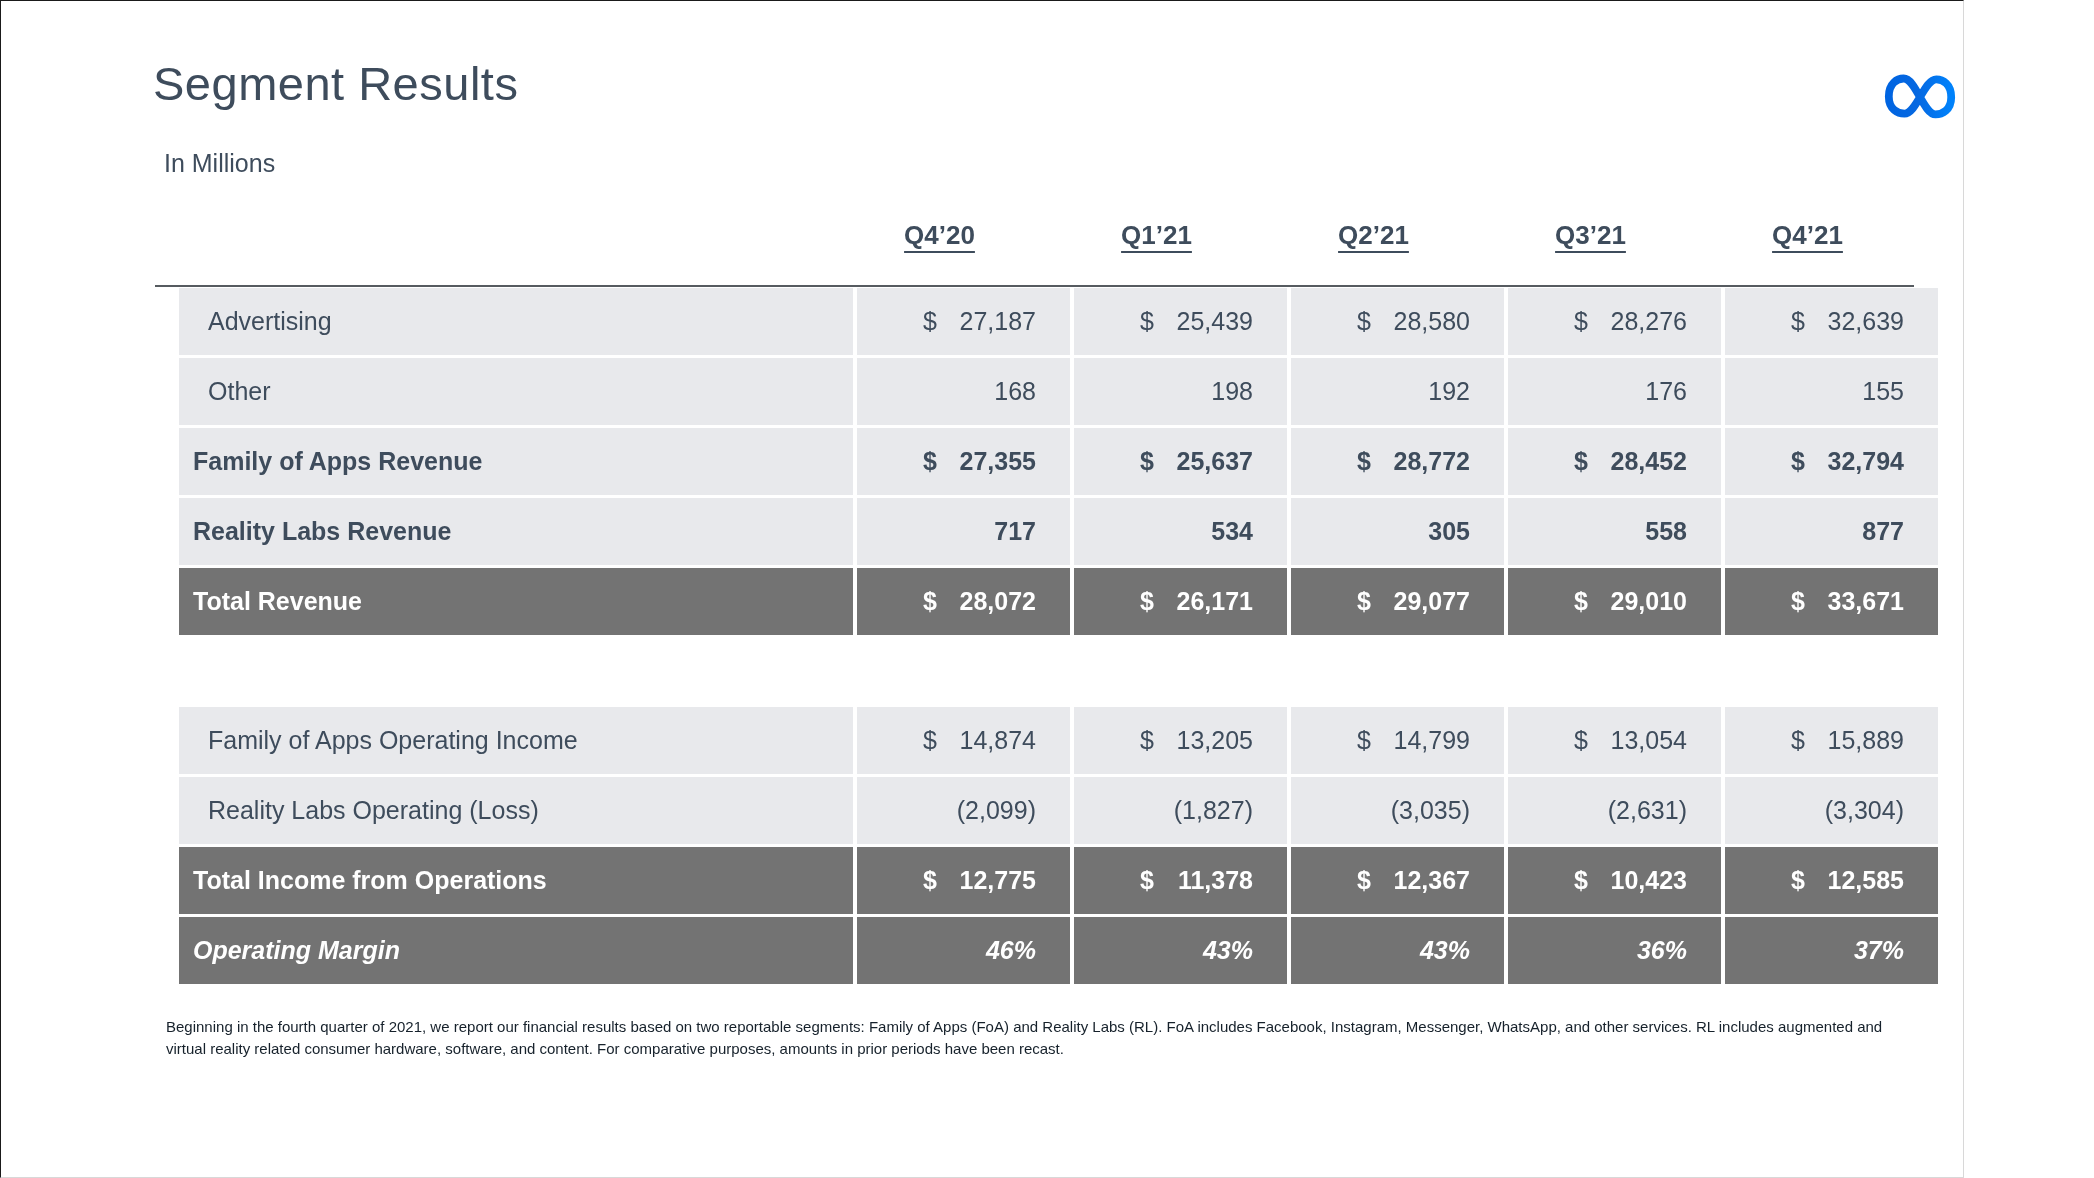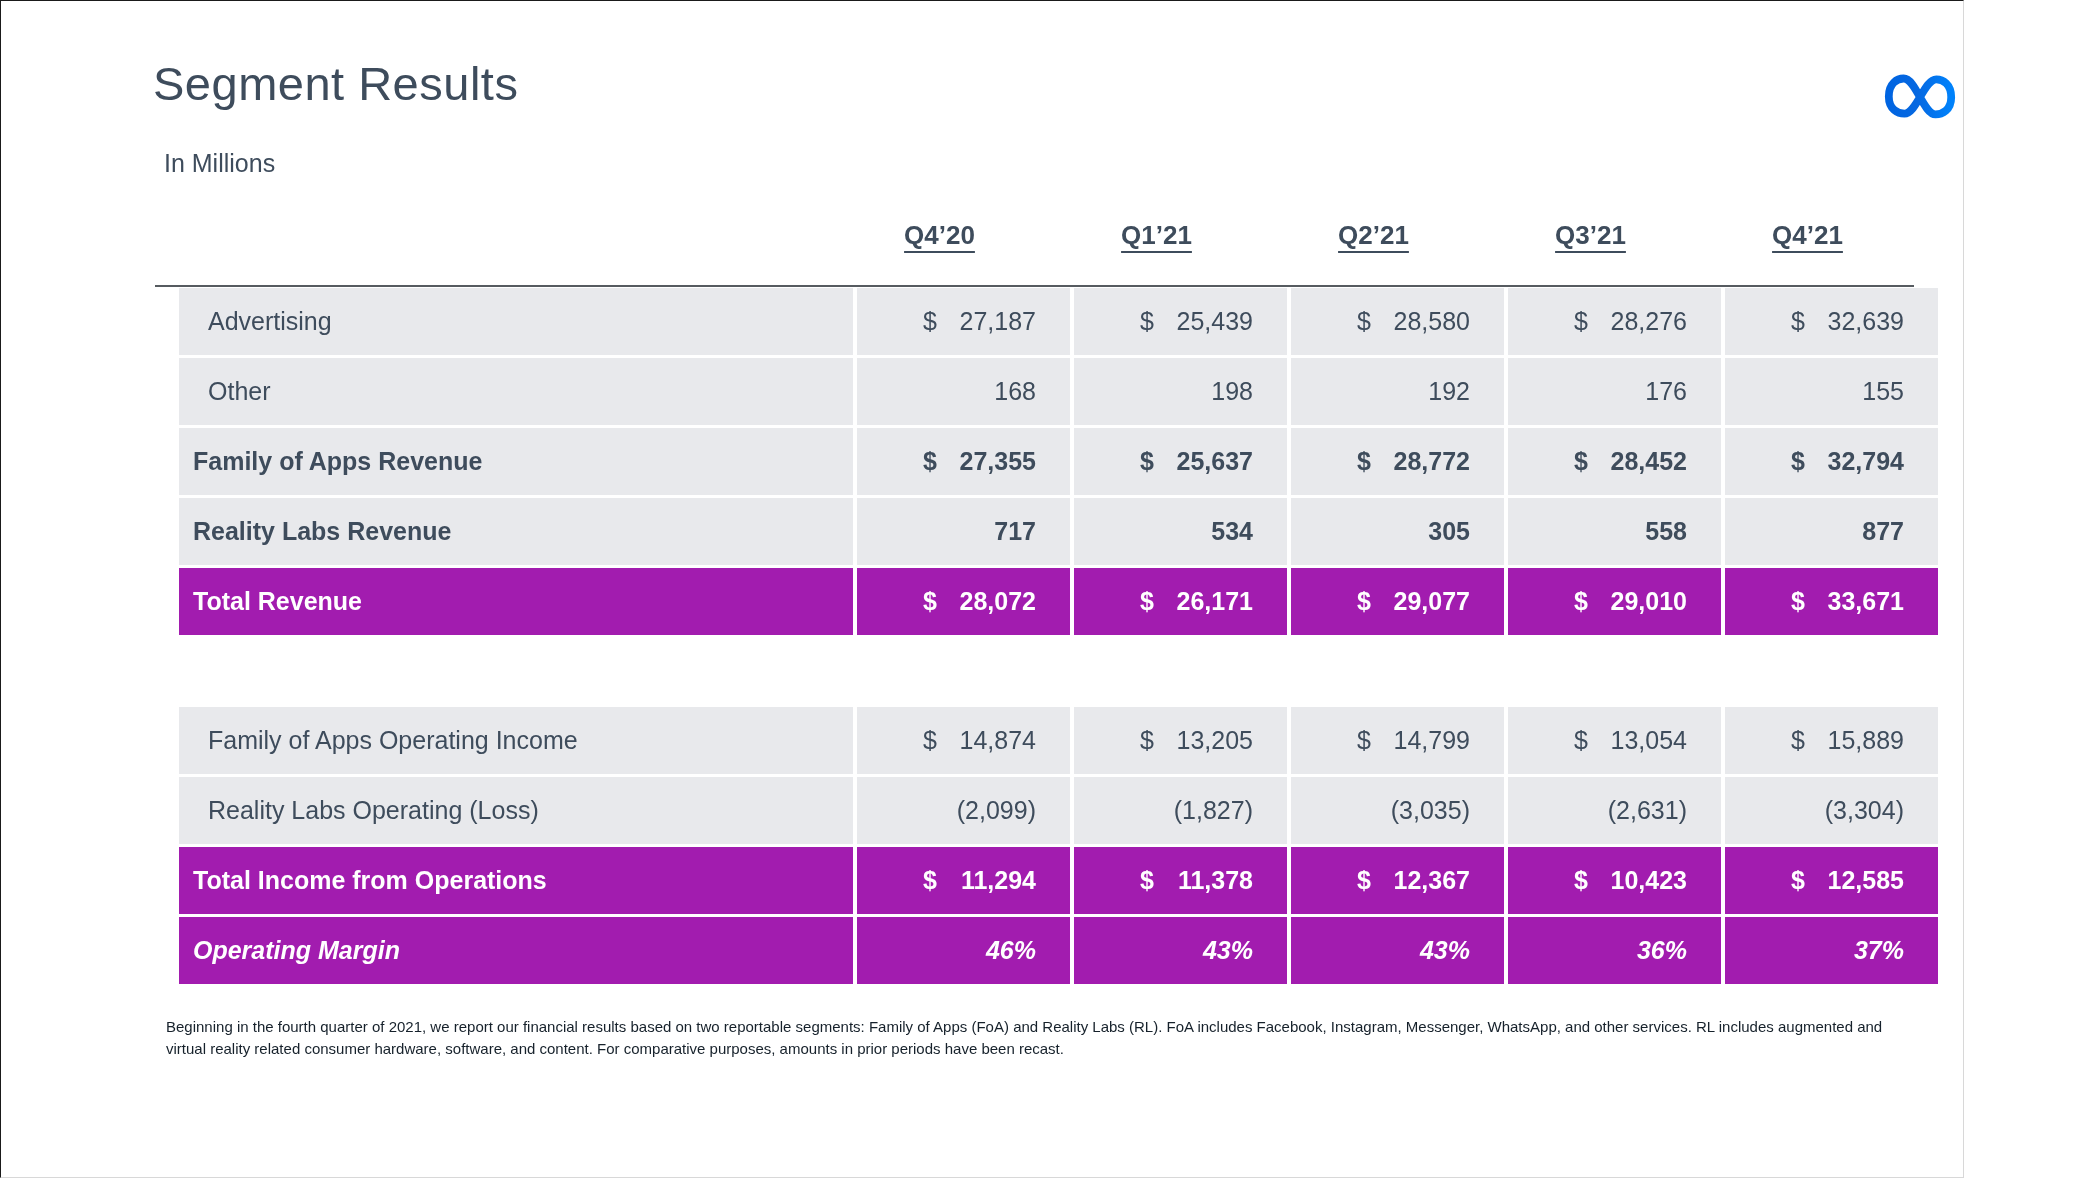--- a/index.html
+++ b/index.html
@@ -88,21 +88,21 @@
   .t-row:first-child { margin-top: 1px; }
   .spacer-row { height: 66px; margin-top: 3px; }
 
   .cell {
     background: #E8E9EC;
     display: flex;
     align-items: center;
     font-size: 25px;
     color: #3E4C5C;
   }
-  .t-row.dark .cell { background: #a21caf; color: #ffffff; }
+  .t-row.dark .cell { background: #737373; color: #ffffff; }
 
   .label-cell { padding-left: 14px; }
   .label-cell.indent { padding-left: 29px; }
   .t-row.boldrow .cell { font-weight: 700; }
   .t-row.italicrow .cell { font-style: italic; }
 
   .val-cell { padding-left: 66px; padding-right: 34px; }
   .val-cell .num { margin-left: auto; }
 
   
@@ -304,21 +304,21 @@
             <span class="num">(2,631)</span>
           </div>
           <div class="cell val-cell">
             <span class="num">(3,304)</span>
           </div>
         </div>
         <div class="t-row dark boldrow">
           <div class="cell label-cell">Total Income from Operations</div>
           <div class="cell val-cell">
             <span>$</span>
-            <span class="num">11,294</span>
+            <span class="num">12,775</span>
           </div>
           <div class="cell val-cell">
             <span>$</span>
             <span class="num">11,378</span>
           </div>
           <div class="cell val-cell">
             <span>$</span>
             <span class="num">12,367</span>
           </div>
           <div class="cell val-cell">

